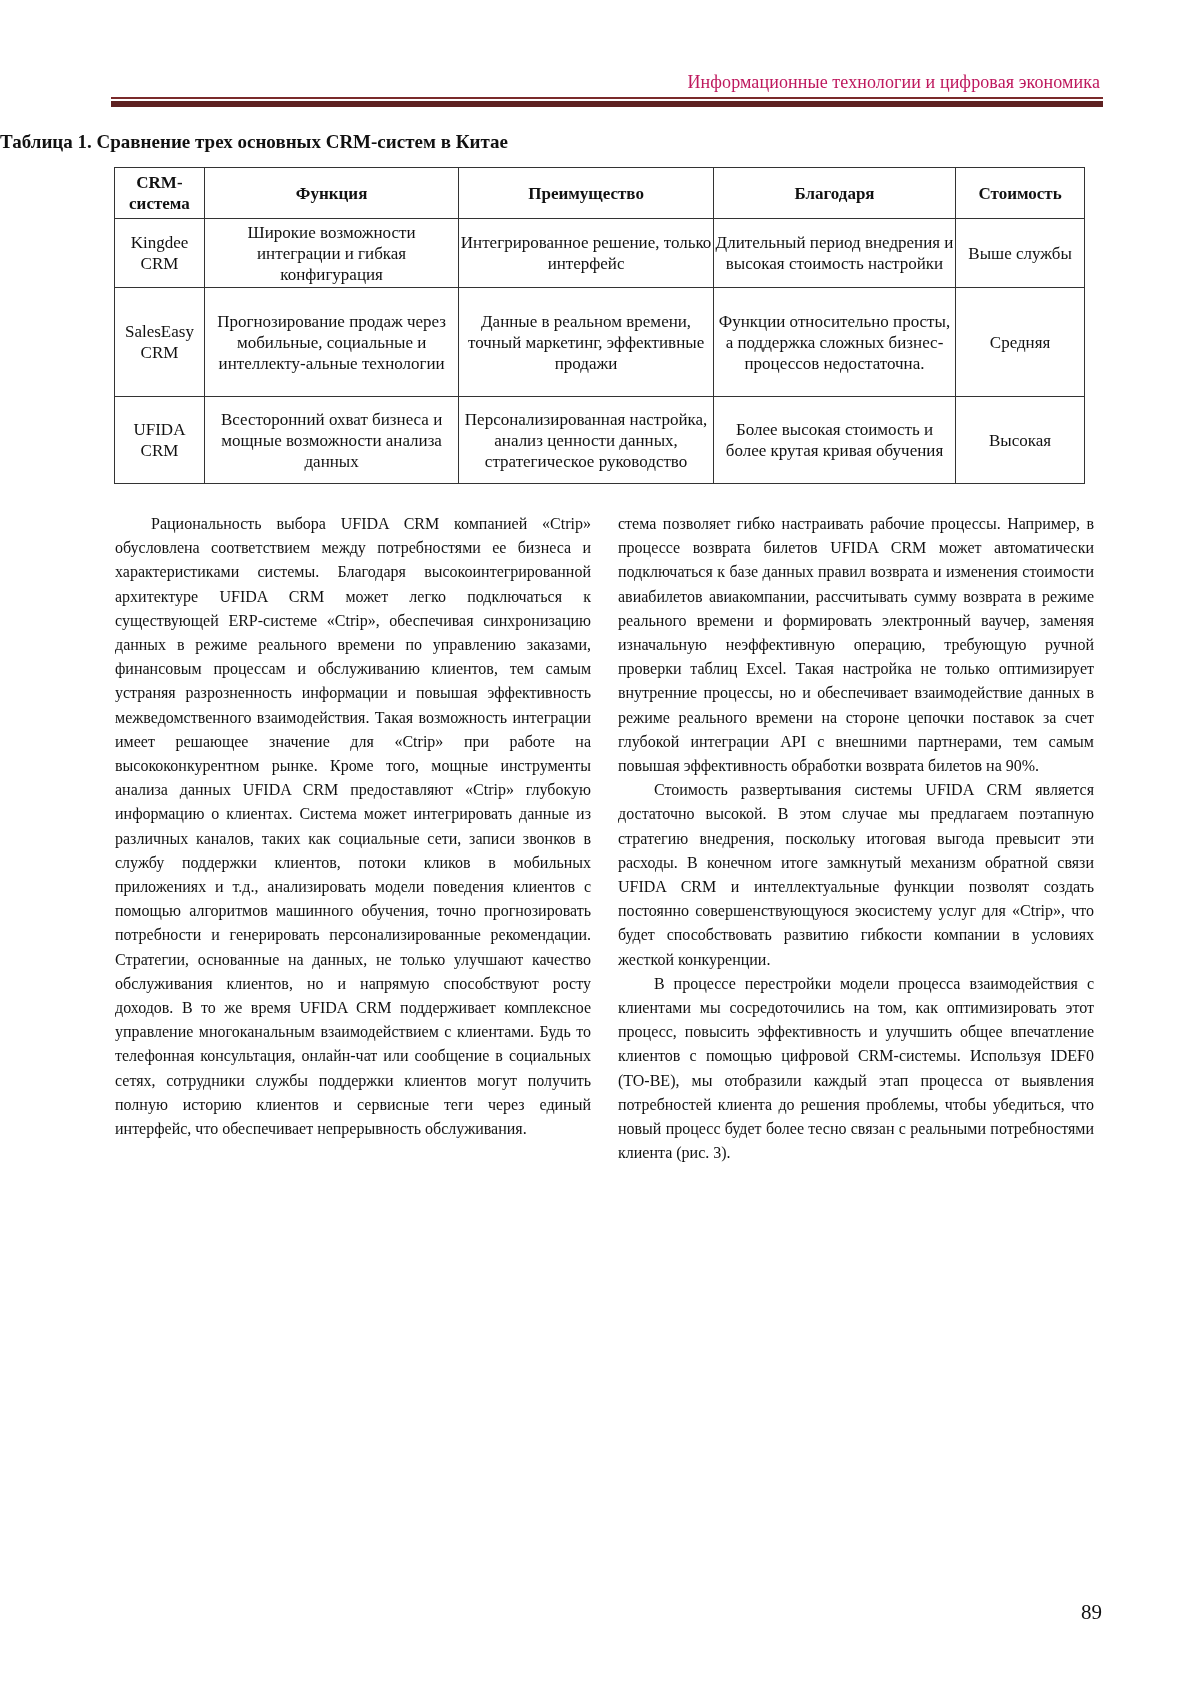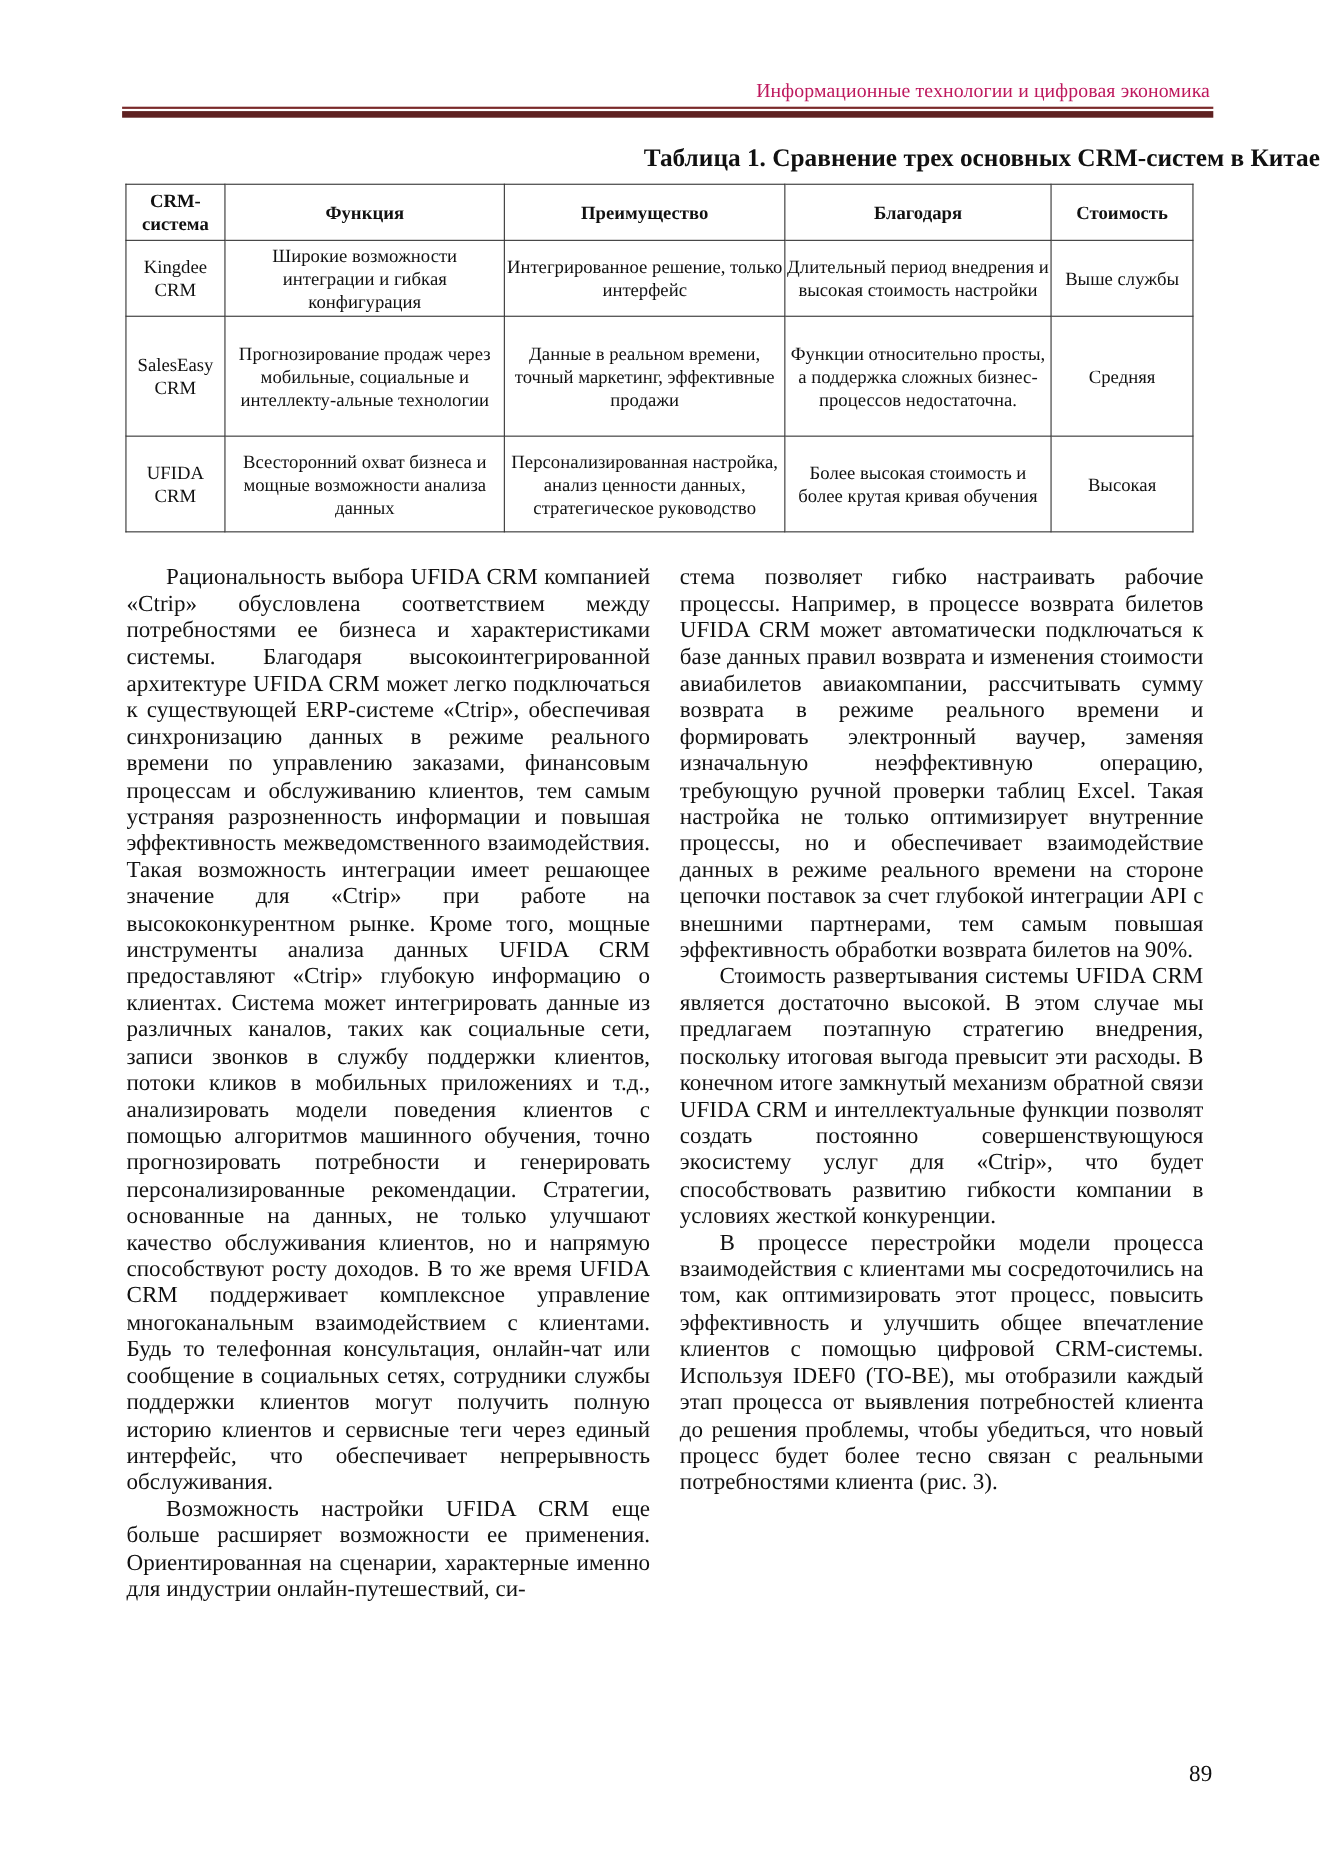--- a/index.html
+++ b/index.html
@@ -14,39 +14,39 @@
     .rule-thin {
       position: absolute; left: 111px; right: 97px; top: 97px;
       height: 2px; background: #7a2a2a;
     }
     .rule-thick {
       position: absolute; left: 111px; right: 97px; top: 101px;
       height: 6px; background: #5e2121;
     }
     .table-title {
       position: absolute; top: 131px; left: 0; width: 1200px;
-      text-align: right; font-weight: bold; font-size: 23px;
+      text-align: left; font-weight: bold; font-size: 19px;
     }
     table.crm {
       position: absolute; left: 114px; top: 167px; width: 971px;
       border-collapse: collapse; font-size: 17px; line-height: 21px;
     }
     table.crm th, table.crm td {
       border: 1px solid #333; text-align: center; vertical-align: middle;
       padding: 1px 1px;
     }
     table.crm th { font-weight: bold; height: 48px; }
     .c1 { width: 87px; } .c2 { width: 252px; } .c3 { width: 252px; }
     .c4 { width: 240px; } .c5 { width: 126px; }
     tr.r1 td { height: 66px; }
     tr.r2 td { height: 106px; }
     tr.r3 td { height: 84px; }
     .col {
       position: absolute; top: 512px; width: 476px;
-      font-size: 21px; line-height: 24.2px; text-align: justify;
+      font-size: 16px; line-height: 24.2px; text-align: justify;
       hyphens: manual;
     }
     .col-left { left: 115px; }
     .col-right { left: 618px; }
     .col p { margin: 0; text-indent: 36px; }
     .col p.cont { text-indent: 0; }
     .page-number {
       position: absolute; top: 1600px; right: 98px; font-size: 21px;
     }
   </style>
@@ -89,21 +89,20 @@
       <td>Всесторонний охват бизнеса и мощные возможности анализа данных</td>
       <td>Персонализированная настройка, анализ ценности данных, стратегическое руководство</td>
       <td>Более высокая стоимость и более крутая кривая обучения</td>
       <td>Высокая</td>
     </tr>
   </tbody>
 </table>
 
 <div class="col col-left">
   <p>Рациональность выбора UFIDA CRM компанией «Ctrip» обусловлена соответствием между потребностями ее бизнеса и характеристиками системы. Благодаря высокоинтегрированной архитектуре UFIDA CRM может легко подключаться к существующей ERP-системе «Ctrip», обеспечивая синхронизацию данных в режиме реального времени по управлению заказами, финансовым процессам и обслуживанию клиентов, тем самым устраняя разрозненность информации и повышая эффективность межведомственного взаимодействия. Такая возможность интеграции имеет решающее значение для «Ctrip» при работе на высококонкурентном рынке. Кроме того, мощные инструменты анализа данных UFIDA CRM предоставляют «Ctrip» глубокую информацию о клиентах. Система может интегрировать данные из различных каналов, таких как социальные сети, записи звонков в службу поддержки клиентов, потоки кликов в мобильных приложениях и т.д., анализировать модели поведения клиентов с помощью алгоритмов машинного обучения, точно прогнозировать потребности и генерировать персонализированные рекомендации. Стратегии, основанные на данных, не только улучшают качество обслуживания клиентов, но и напрямую способствуют росту доходов. В то же время UFIDA CRM поддерживает комплексное управление многоканальным взаимодействием с клиентами. Будь то телефонная консультация, онлайн-чат или сообщение в социальных сетях, сотрудники службы поддержки клиентов могут получить полную историю клиентов и сервисные теги через единый интерфейс, что обеспечивает непрерывность обслуживания.</p>
-  <p>Возможность настройки UFIDA CRM еще больше расширяет возможности ее применения. Ориентированная на сценарии, характерные именно для индустрии онлайн-путешествий, си-</p>
 </div>
 
 <div class="col col-right">
   <p class="cont">стема позволяет гибко настраивать рабочие процессы. Например, в процессе возврата билетов UFIDA CRM может автоматически подключаться к базе данных правил возврата и изменения стоимости авиабилетов авиакомпании, рассчитывать сумму возврата в режиме реального времени и формировать электронный ваучер, заменяя изначальную неэффективную операцию, требующую ручной проверки таблиц Excel. Такая настройка не только оптимизирует внутренние процессы, но и обеспечивает взаимодействие данных в режиме реального времени на стороне цепочки поставок за счет глубокой интеграции API с внешними партнерами, тем самым повышая эффективность обработки возврата билетов на 90%.</p>
   <p>Стоимость развертывания системы UFIDA CRM является достаточно высокой. В этом случае мы предлагаем поэтапную стратегию внедрения, поскольку итоговая выгода превысит эти расходы. В конечном итоге замкнутый механизм обратной связи UFIDA CRM и интеллектуальные функции позволят создать постоянно совершенствующуюся экосистему услуг для «Ctrip», что будет способствовать развитию гибкости компании в условиях жесткой конкуренции.</p>
   <p>В процессе перестройки модели процесса взаимодействия с клиентами мы сосредоточились на том, как оптимизировать этот процесс, повысить эффективность и улучшить общее впечатление клиентов с помощью цифровой CRM-системы. Используя IDEF0 (TO-BE), мы отобразили каждый этап процесса от выявления потребностей клиента до решения проблемы, чтобы убедиться, что новый процесс будет более тесно связан с реальными потребностями клиента (рис. 3).</p>
 </div>
 
 <div class="page-number">89</div>
 

